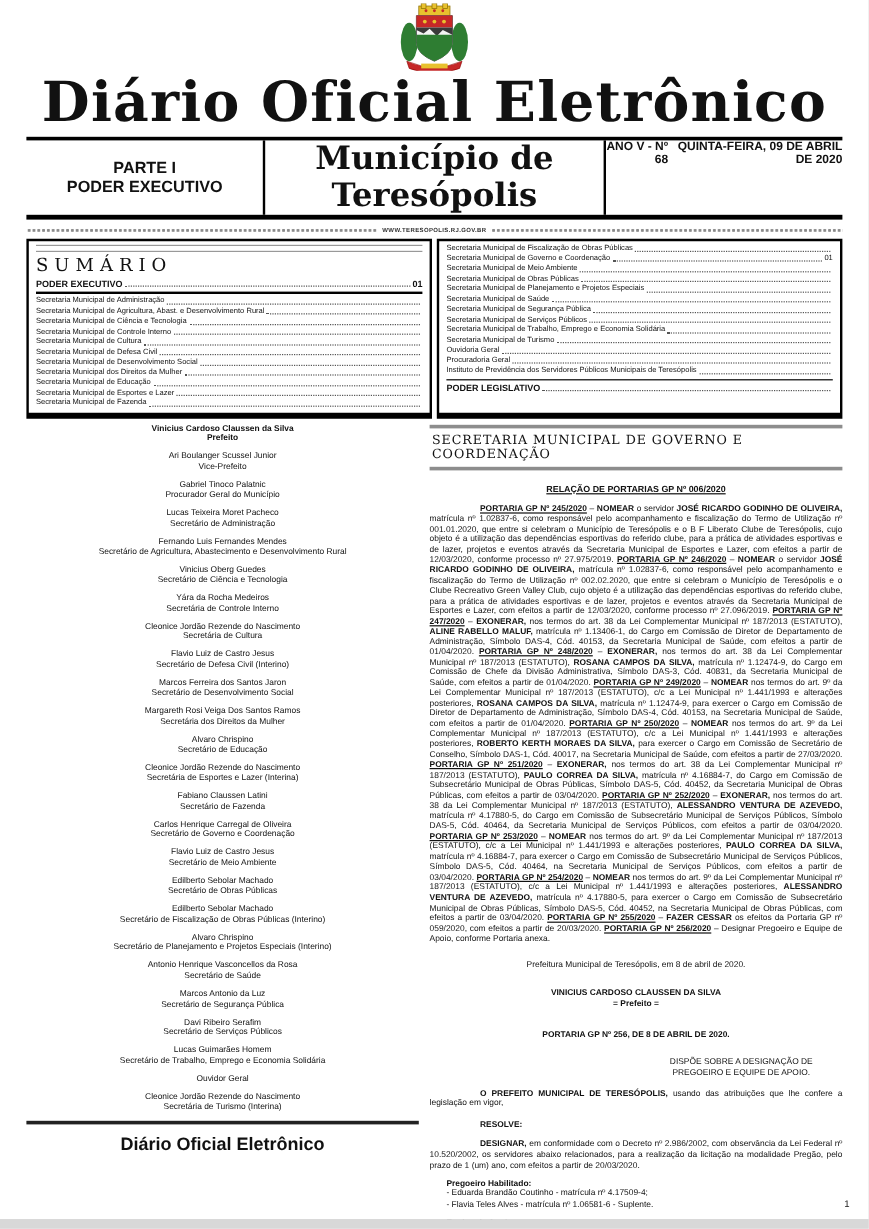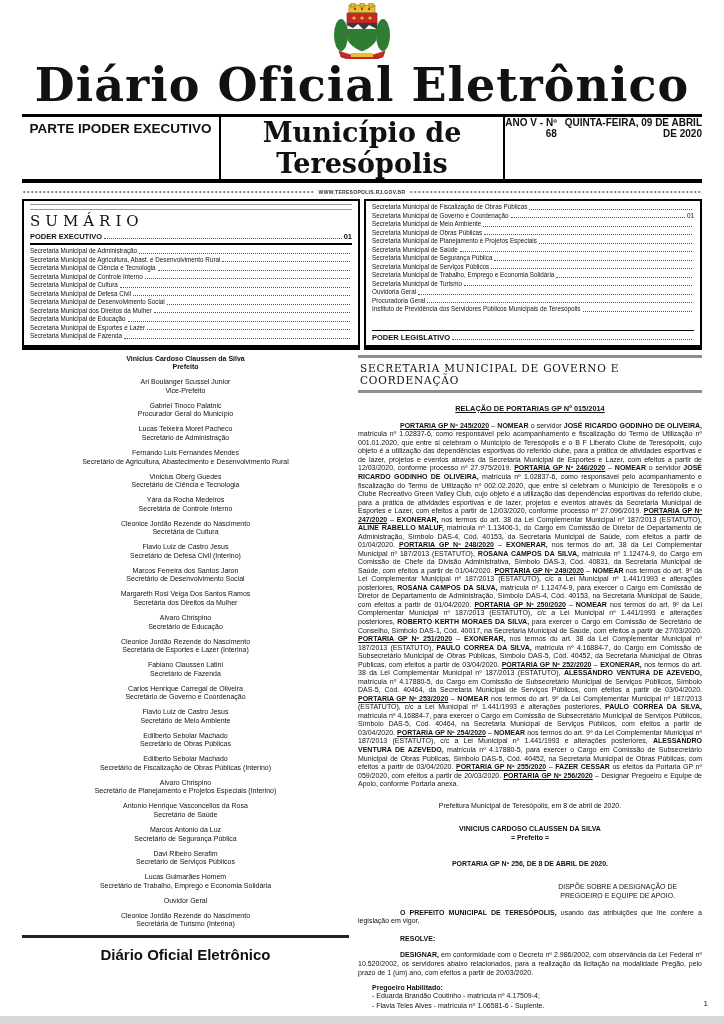--- a/index.html
+++ b/index.html
@@ -4,40 +4,40 @@
 <style>
   html,body{margin:0;padding:0;background:#d8d8d8;}
   .page{width:724px;height:1016px;background:#fff;margin:0 auto;position:relative;
         box-sizing:border-box;padding:0 22px;font-family:"Liberation Sans",sans-serif;color:#111;overflow:hidden;}
   
   .crest-row{display:flex;justify-content:center;padding-top:3px;}
   .main-title{font-family:"DejaVu Serif",serif;font-weight:bold;font-size:46px;line-height:1.05;
               text-align:center;letter-spacing:1px;margin-top:2px;}
   .band{display:flex;border-top:3px solid #000;border-bottom:4px solid #000;margin-top:5px;align-items:stretch;}
   .band-left{width:29%;border-right:2px solid #000;text-align:center;padding:4px 0;font-weight:bold;
-             font-size:13.5px;line-height:1.2;display:flex;flex-direction:row;justify-content:center;}
+             font-size:13.5px;line-height:1.2;display:flex;flex-direction:column;justify-content:center;}
   .band-center{flex:1;text-align:center;font-family:"DejaVu Serif",serif;font-weight:bold;font-size:27px;
                display:flex;align-items:center;justify-content:center;}
   .band-right{width:29%;border-left:2px solid #000;text-align:right;font-size:10px;font-weight:bold;
               display:flex;flex-direction:row;justify-content:center;gap:3px;}
   .chain-row{display:flex;align-items:center;margin:6px 0 4px;gap:4px;}
   .chain{flex:1;height:4px;background-image:radial-gradient(circle,#8a8a8a 1.1px,transparent 1.3px);
          background-size:4px 4px;background-position:center;}
   .site{font-size:5px;font-weight:bold;color:#333;letter-spacing:.3px;}
   
   .summary-row{display:flex;gap:4px;}
   .sum-box{flex:1;border:2px solid #000;border-bottom-width:5px;padding:2px 6px 3px;box-sizing:border-box;}
   .stripebar{height:4px;border-top:1px solid #999;border-bottom:1px solid #999;margin:1px 0 2px;}
   .sum-title{font-family:"DejaVu Serif",serif;font-size:15px;letter-spacing:5px;margin:1px 0 2px;}
   .sum-exec{display:flex;align-items:baseline;font-weight:bold;font-size:7.5px;border-bottom:2px solid #000;
             padding-bottom:2px;margin-bottom:2px;}
   .sum-item{display:flex;align-items:baseline;font-size:6.3px;line-height:1.35;}
   .dots{flex:1;border-bottom:1px dotted #555;margin:0 2px;align-self:flex-end;transform:translateY(-2px);}
   .sum-leg{display:flex;align-items:baseline;font-weight:bold;font-size:7.5px;border-top:1.5px solid #000;
-           margin-top:16px;padding-top:2px;}
+           margin-top:2px;padding-top:2px;}
   
   .cols{display:flex;gap:9px;margin-top:5px;}
   .col-left{width:327px;}
   .col-right{flex:1;}
   
   .officials{text-align:center;font-size:7px;line-height:1.22;}
   .off{margin-bottom:6.5px;}
   .off.bold{font-weight:bold;}
   
   .do-rule{border-top:3px solid #222;margin-top:2px;}
@@ -359,21 +359,21 @@
       <div class="do-rule"></div>
       <div class="do-sub1">Diário Oficial Eletrônico</div>
 
     </div>
 
     <div class="col-right">
       <div class="graybar"></div>
       <div class="sec-header">SECRETARIA MUNICIPAL DE GOVERNO E COORDENAÇÃO</div>
       <div class="graybar"></div>
 
-      <div class="relacao">RELAÇÃO DE PORTARIAS GP Nº 015/2014</div>
+      <div class="relacao">RELAÇÃO DE PORTARIAS GP Nº 006/2020</div>
 
       <div class="body-text indent"><u class="seg">PORTARIA GP Nº 245/2020</u><span> – </span><b class="seg">NOMEAR</b><span> o servidor </span><b class="seg">JOSÉ RICARDO GODINHO DE OLIVEIRA,</b><span> matrícula nº 1.02837-6, como responsável pelo acompanhamento e fiscalização do Termo de Utilização nº 001.01.2020, que entre si celebram o Município de Teresópolis e o B F Liberato Clube de Teresópolis, cujo objeto é a utilização das dependências esportivas do referido clube, para a prática de atividades esportivas e de lazer, projetos e eventos através da Secretaria Municipal de Esportes e Lazer, com efeitos a partir de 12/03/2020, conforme processo nº 27.975/2019. </span><u class="seg">PORTARIA GP Nº 246/2020</u><span> – </span><b class="seg">NOMEAR</b><span> o servidor </span><b class="seg">JOSÉ RICARDO GODINHO DE OLIVEIRA,</b><span> matrícula nº 1.02837-6, como responsável pelo acompanhamento e fiscalização do Termo de Utilização nº 002.02.2020, que entre si celebram o Município de Teresópolis e o Clube Recreativo Green Valley Club, cujo objeto é a utilização das dependências esportivas do referido clube, para a prática de atividades esportivas e de lazer, projetos e eventos através da Secretaria Municipal de Esportes e Lazer, com efeitos a partir de 12/03/2020, conforme processo nº 27.096/2019. </span><u class="seg">PORTARIA GP Nº 247/2020</u><span> – </span><b class="seg">EXONERAR,</b><span> nos termos do art. 38 da Lei Complementar Municipal nº 187/2013 (ESTATUTO), </span><b class="seg">ALINE RABELLO MALUF,</b><span> matrícula nº 1.13406-1, do Cargo em Comissão de Diretor de Departamento de Administração, Símbolo DAS-4, Cód. 40153, da Secretaria Municipal de Saúde, com efeitos a partir de 01/04/2020. </span><u class="seg">PORTARIA GP Nº 248/2020</u><span> – </span><b class="seg">EXONERAR,</b><span> nos termos do art. 38 da Lei Complementar Municipal nº 187/2013 (ESTATUTO), </span><b class="seg">ROSANA CAMPOS DA SILVA,</b><span> matrícula nº 1.12474-9, do Cargo em Comissão de Chefe da Divisão Administrativa, Símbolo DAS-3, Cód. 40831, da Secretaria Municipal de Saúde, com efeitos a partir de 01/04/2020. </span><u class="seg">PORTARIA GP Nº 249/2020</u><span> – </span><b class="seg">NOMEAR</b><span> nos termos do art. 9º da Lei Complementar Municipal nº 187/2013 (ESTATUTO), c/c a Lei Municipal nº 1.441/1993 e alterações posteriores, </span><b class="seg">ROSANA CAMPOS DA SILVA,</b><span> matrícula nº 1.12474-9, para exercer o Cargo em Comissão de Diretor de Departamento de Administração, Símbolo DAS-4, Cód. 40153, na Secretaria Municipal de Saúde, com efeitos a partir de 01/04/2020. </span><u class="seg">PORTARIA GP Nº 250/2020</u><span> – </span><b class="seg">NOMEAR</b><span> nos termos do art. 9º da Lei Complementar Municipal nº 187/2013 (ESTATUTO), c/c a Lei Municipal nº 1.441/1993 e alterações posteriores, </span><b class="seg">ROBERTO KERTH MORAES DA SILVA,</b><span> para exercer o Cargo em Comissão de Secretário de Conselho, Símbolo DAS-1, Cód. 40017, na Secretaria Municipal de Saúde, com efeitos a partir de 27/03/2020. </span><u class="seg">PORTARIA GP Nº 251/2020</u><span> – </span><b class="seg">EXONERAR,</b><span> nos termos do art. 38 da Lei Complementar Municipal nº 187/2013 (ESTATUTO), </span><b class="seg">PAULO CORREA DA SILVA,</b><span> matrícula nº 4.16884-7, do Cargo em Comissão de Subsecretário Municipal de Obras Públicas, Símbolo DAS-5, Cód. 40452, da Secretaria Municipal de Obras Públicas, com efeitos a partir de 03/04/2020. </span><u class="seg">PORTARIA GP Nº 252/2020</u><span> – </span><b class="seg">EXONERAR,</b><span> nos termos do art. 38 da Lei Complementar Municipal nº 187/2013 (ESTATUTO), </span><b class="seg">ALESSANDRO VENTURA DE AZEVEDO,</b><span> matrícula nº 4.17880-5, do Cargo em Comissão de Subsecretário Municipal de Serviços Públicos, Símbolo DAS-5, Cód. 40464, da Secretaria Municipal de Serviços Públicos, com efeitos a partir de 03/04/2020. </span><u class="seg">PORTARIA GP Nº 253/2020</u><span> – </span><b class="seg">NOMEAR</b><span> nos termos do art. 9º da Lei Complementar Municipal nº 187/2013 (ESTATUTO), c/c a Lei Municipal nº 1.441/1993 e alterações posteriores, </span><b class="seg">PAULO CORREA DA SILVA,</b><span> matrícula nº 4.16884-7, para exercer o Cargo em Comissão de Subsecretário Municipal de Serviços Públicos, Símbolo DAS-5, Cód. 40464, na Secretaria Municipal de Serviços Públicos, com efeitos a partir de 03/04/2020. </span><u class="seg">PORTARIA GP Nº 254/2020</u><span> – </span><b class="seg">NOMEAR</b><span> nos termos do art. 9º da Lei Complementar Municipal nº 187/2013 (ESTATUTO), c/c a Lei Municipal nº 1.441/1993 e alterações posteriores, </span><b class="seg">ALESSANDRO VENTURA DE AZEVEDO,</b><span> matrícula nº 4.17880-5, para exercer o Cargo em Comissão de Subsecretário Municipal de Obras Públicas, Símbolo DAS-5, Cód. 40452, na Secretaria Municipal de Obras Públicas, com efeitos a partir de 03/04/2020. </span><u class="seg">PORTARIA GP Nº 255/2020</u><span> – </span><b class="seg">FAZER CESSAR</b><span> os efeitos da Portaria GP nº 059/2020, com efeitos a partir de 20/03/2020. </span><u class="seg">PORTARIA GP Nº 256/2020</u><span> – Designar Pregoeiro e Equipe de Apoio, conforme Portaria anexa.</span></div>
 
       <div class="center-line">Prefeitura Municipal de Teresópolis, em 8 de abril de 2020.</div>
 
       <div class="sig">
         <div>VINICIUS CARDOSO CLAUSSEN DA SILVA</div>
         <div>= Prefeito =</div>
       </div>
 

